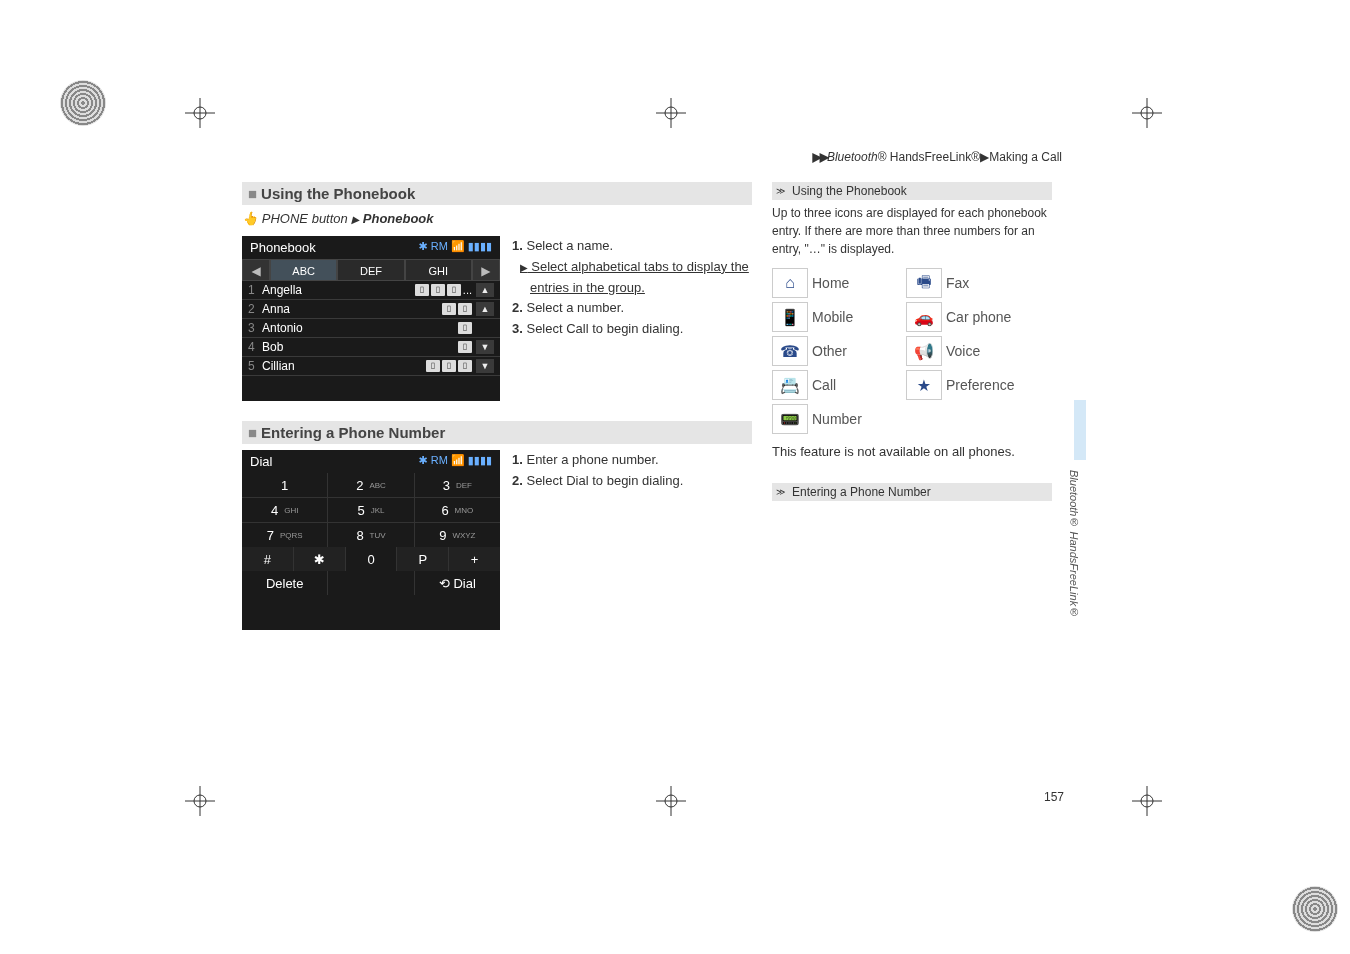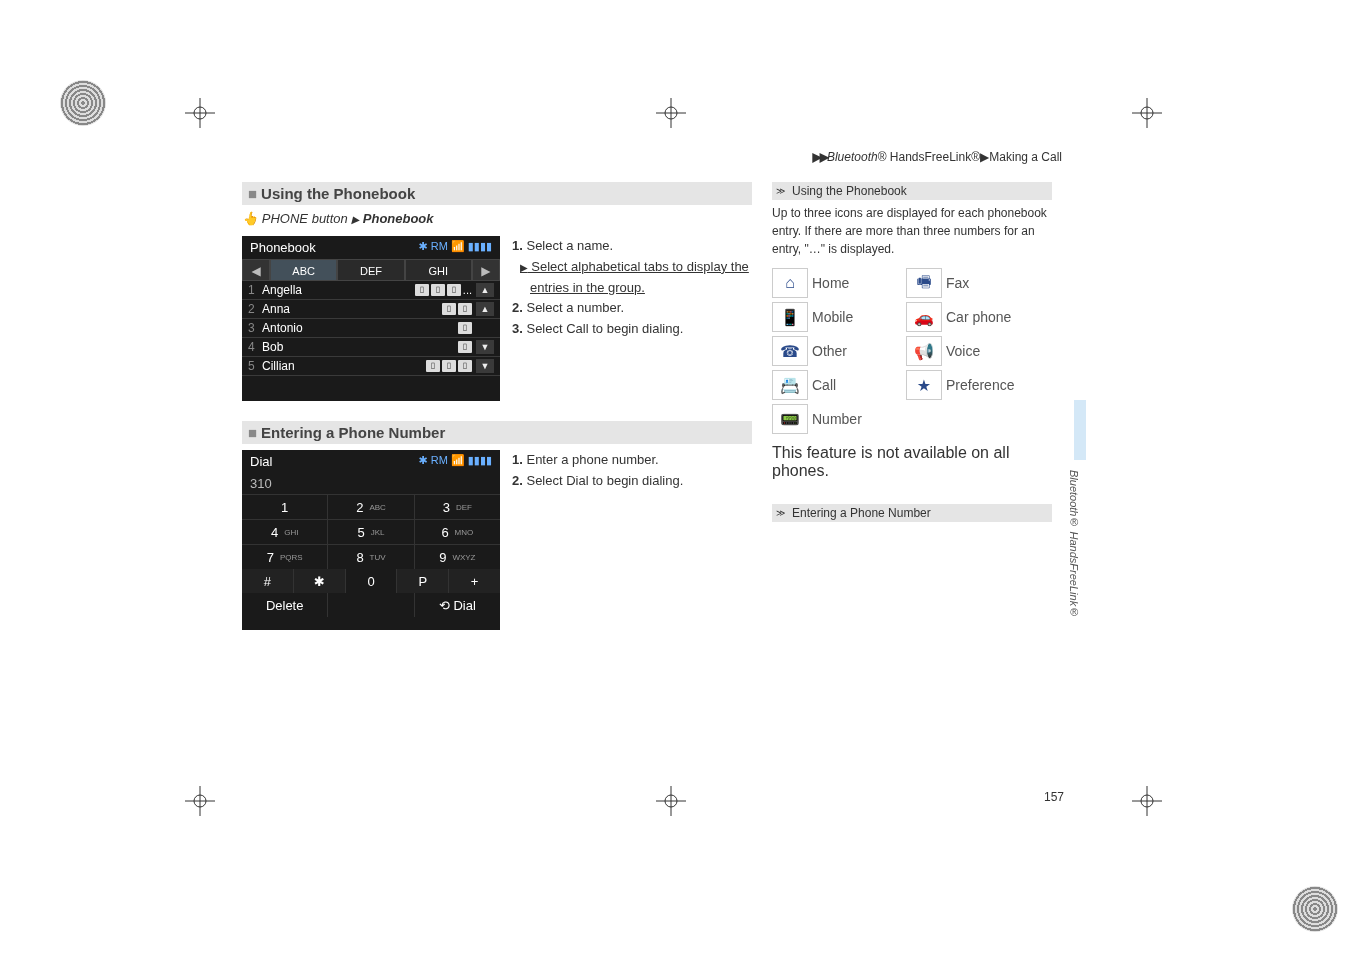--- a/index.html
+++ b/index.html
@@ -176,21 +176,21 @@
       width: 36px; height: 30px;
       border: 1px solid #ccc;
       display: flex; align-items: center; justify-content: center;
       font-size: 16px;
       color: #2a4a8a;
     }
     .icon-label {
       display: flex; align-items: center;
       font-size: 14px; color: #555;
     }
-    .footnote { font-size: 16px; color: #333; margin-bottom: 24px; }
+    .footnote { font-size: 13px; color: #333; margin-bottom: 24px; }
     .italic { font-style: italic; }
     .page-num {
       position: absolute;
       right: 8px;
       top: 640px;
       font-size: 12px;
     }
     .side-tab {
       position: absolute;
       right: -14px;
@@ -362,21 +362,20 @@
       <div class="section-heading">
         <span class="sq">■</span><span>Entering a Phone Number</span>
       </div>
 
       <div class="content-row">
         <div class="screenshot dial">
           <div class="sshot-header">
             <span>Dial</span>
             <span class="sshot-status">✱ RM 📶 ▮▮▮▮</span>
           </div>
-          <div class="dial-input">310</div>
           <div class="keypad" id="keypad">
               <div class="key">
                 <span>1</span>
               </div>
               <div class="key">
                 <span>2</span>
                 <span class="sub">ABC</span>
               </div>
               <div class="key">
                 <span>3</span>

